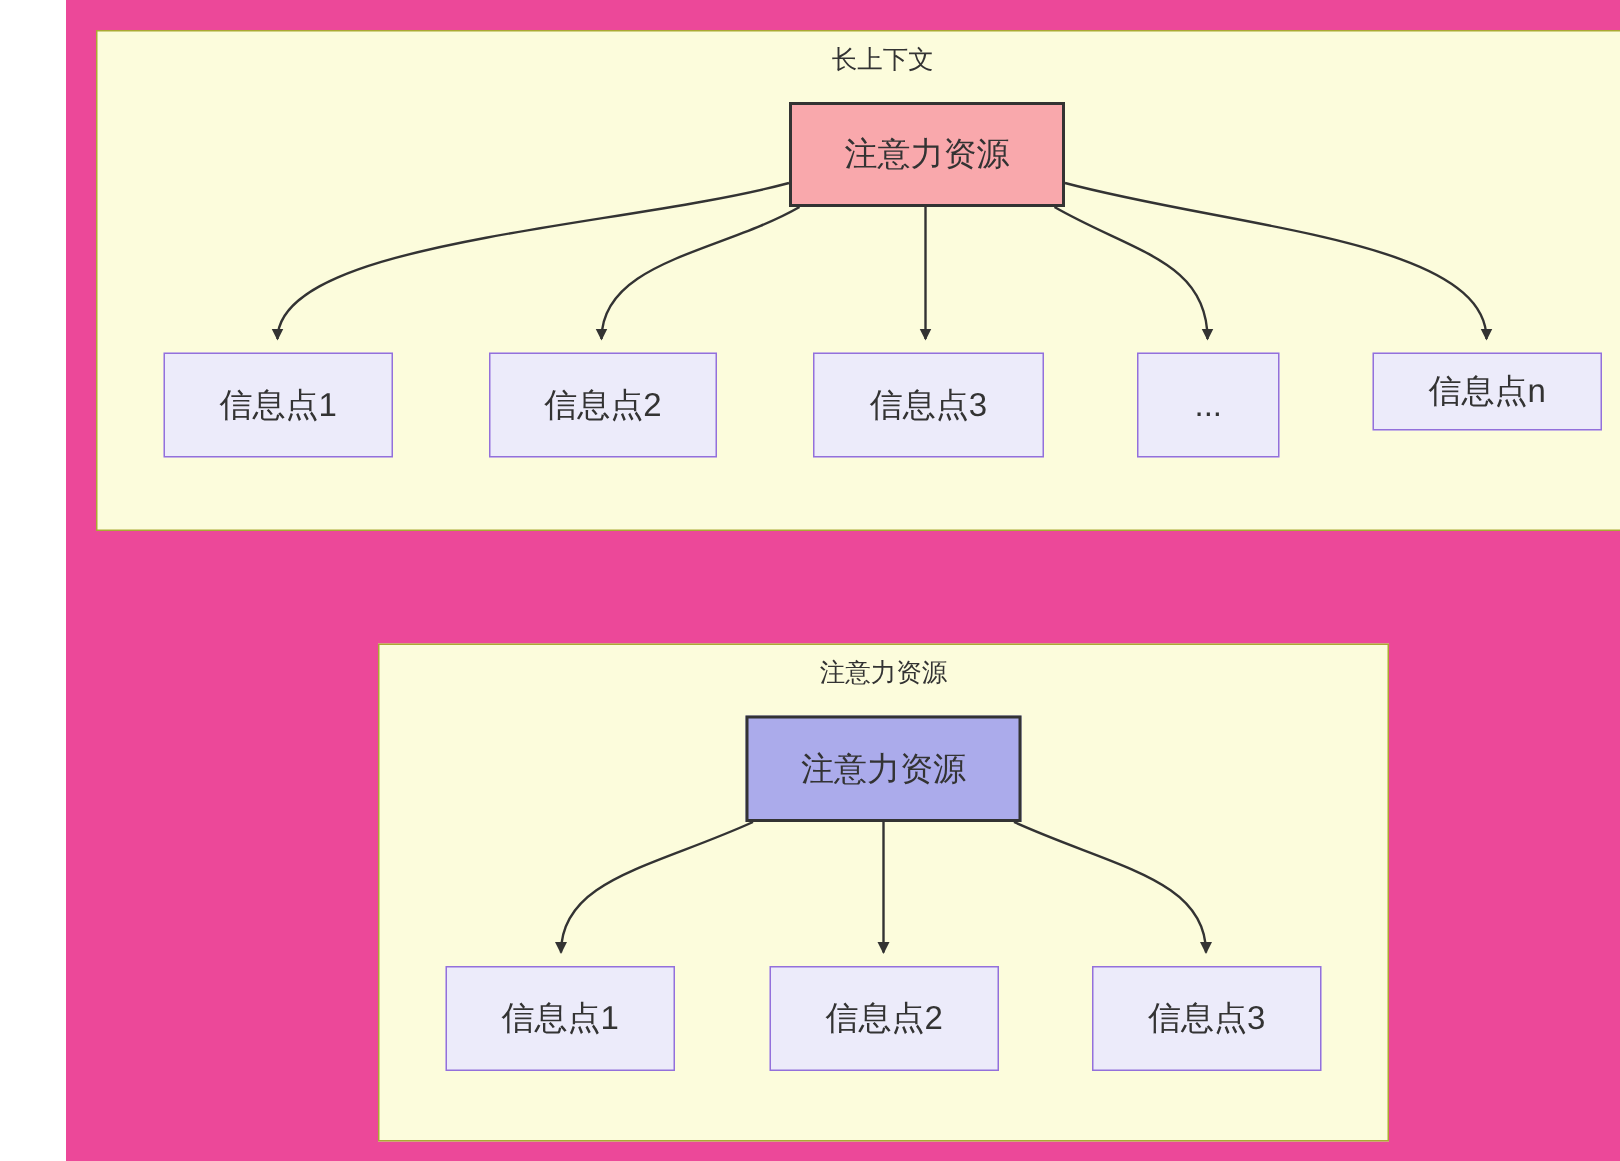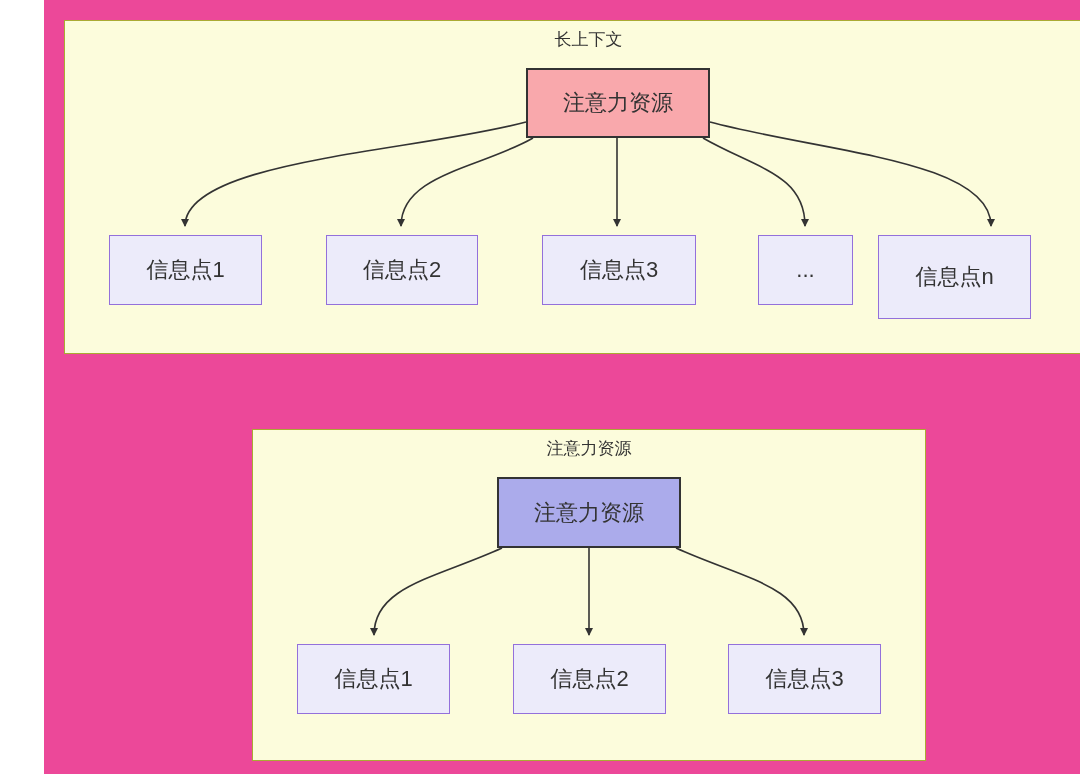--- a/index.html
+++ b/index.html
@@ -55,21 +55,21 @@
   }
   .attention-long  { background: var(--attention-long-bg, #f9a8ac); }
   .attention-short { background: var(--attention-short-bg, #ababeb); }
 
   
   .attn-1  { left: 482px; top: 68px;  width: 184px; height: 70px; }
   .d1-n1   { left: 65px;  top: 235px; width: 153px; height: 70px; }
   .d1-n2   { left: 282px; top: 235px; width: 152px; height: 70px; }
   .d1-n3   { left: 498px; top: 235px; width: 154px; height: 70px; }
   .d1-dots { left: 714px; top: 235px; width: 95px;  height: 70px; }
-  .d1-nn   { left: 834px; top: 235px; width: 153px; height: 84px; }
+  .d1-nn   { left: 871px; top: 235px; width: 153px; height: 52px; }
   .attn-2  { left: 453px; top: 477px; width: 184px; height: 71px; }
   .d2-n1   { left: 253px; top: 644px; width: 153px; height: 70px; }
   .d2-n2   { left: 469px; top: 644px; width: 153px; height: 70px; }
   .d2-n3   { left: 684px; top: 644px; width: 153px; height: 70px; }
 </style>
 </head>
 <body>
 
 <div class="canvas">
 

